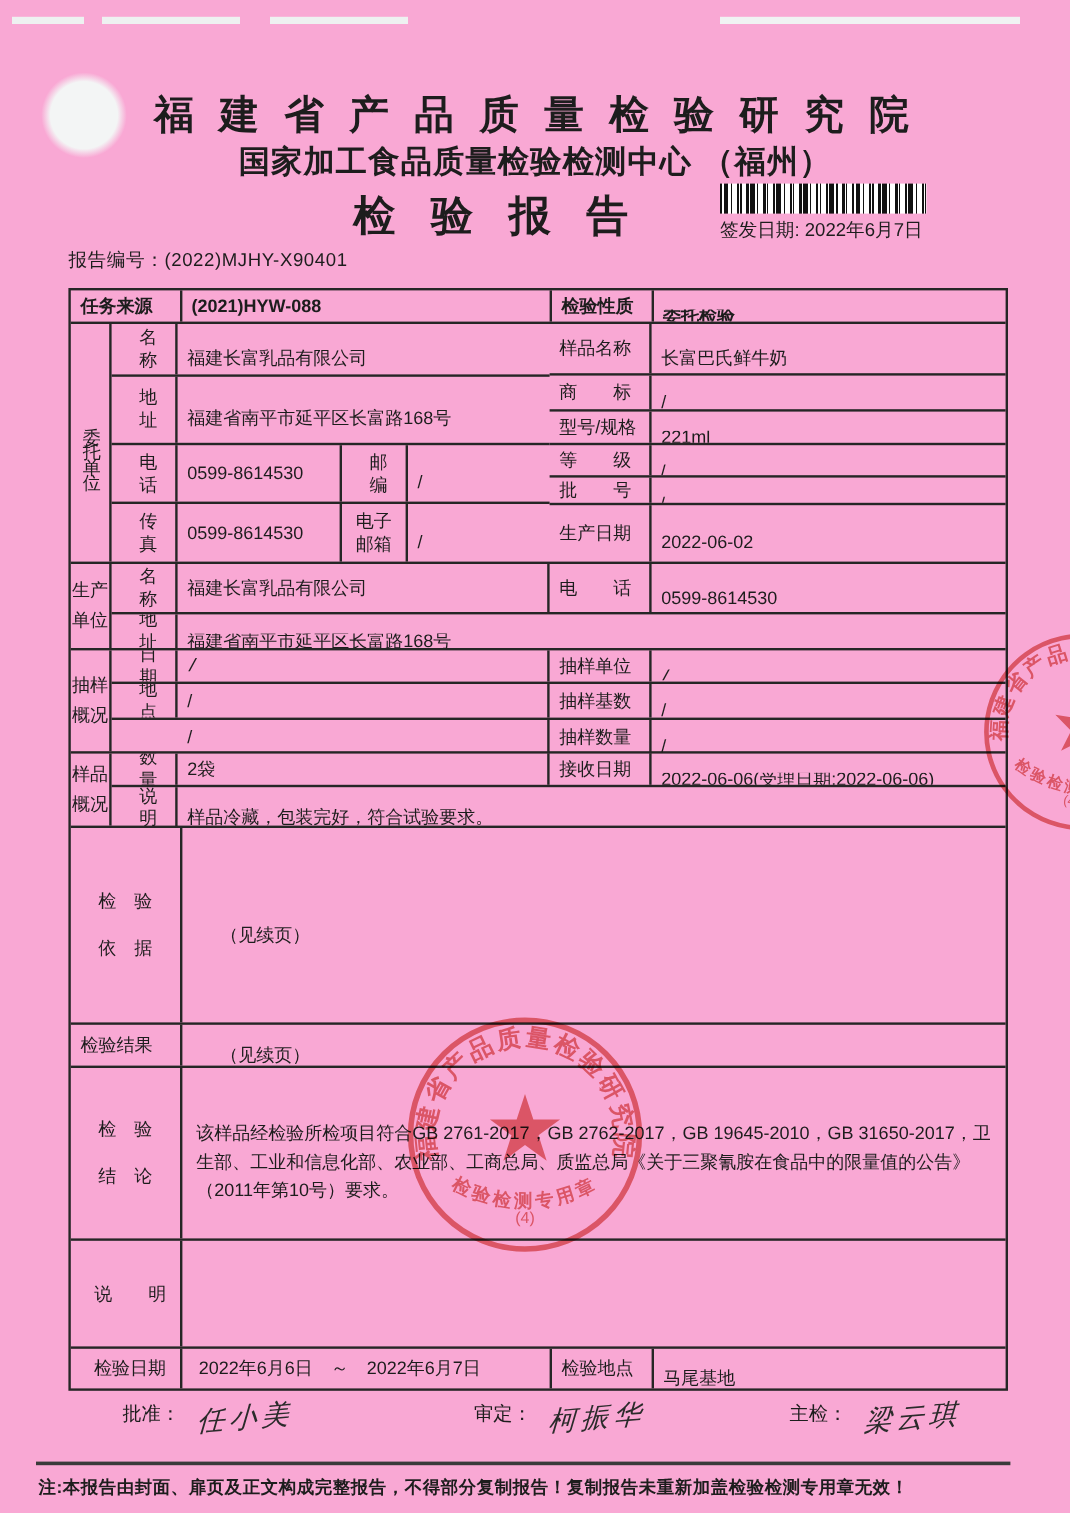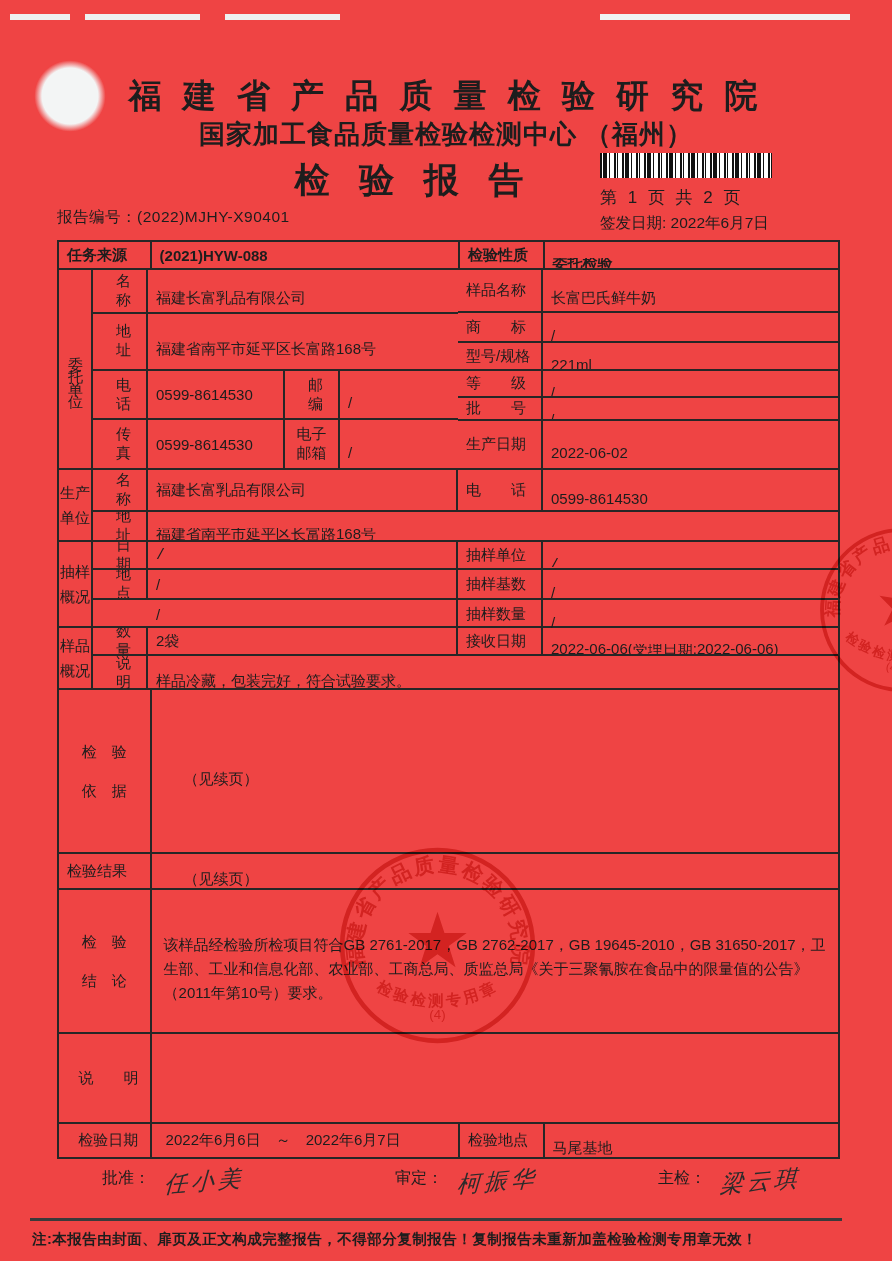--- a/index.html
+++ b/index.html
@@ -1,18 +1,18 @@
 <!DOCTYPE html>
 <html><head>
 <meta charset="utf-8">
 <style>
   html,body { margin:0; padding:0; background:#888; }
   .page {
     position:relative; width:892px; height:1261px; margin:0 auto;
-    background:#ef4444; overflow:hidden;
+    background:#f9a8d4; overflow:hidden;
     font-family:"Liberation Sans","DejaVu Sans",sans-serif;
     color:#1d1d1d;
   }
   
   .scan-strip { position:absolute; top:14px; left:10px; width:330px; height:6px;
     background:linear-gradient(90deg,#eef1f1 0 60px,transparent 60px 75px,#eef1f1 75px 190px,transparent 190px 215px,#eef1f1 215px 100%); }
   .scan-strip2 { position:absolute; top:14px; left:600px; width:250px; height:6px; background:#f0f3f3; }
   .watermark { position:absolute; top:60px; left:34px; width:72px; height:72px; border-radius:50%;
     background:radial-gradient(circle,#f3f5f5 0 55%,transparent 70%); }
   .title1 { position:absolute; top:74px; left:0; width:100%; text-align:center;
@@ -67,21 +67,20 @@
   <div class="scan-strip"></div>
   <div class="scan-strip2"></div>
   <div class="watermark"></div>
 
   <div class="title1">福 建 省 产 品 质 量 检 验 研 究 院</div>
   <div class="title2">国家加工食品质量检验检测中心 （福州）</div>
   <div class="title3">检 验 报 告</div>
 
   <div class="hdr-right">
     <div class="barcode"></div>
-    <div class="pageinfo">第 1 页  共 2 页</div>
     <div class="issuedate">签发日期: 2022年6月7日</div>
   </div>
 
   <div class="report-no">
     <span>报告编号：</span><span>(2022)MJHY-X90401</span>
   </div>
 
   <div class="tbl">
 
     <div class="band" style="height:28px;font-weight:bold;">

